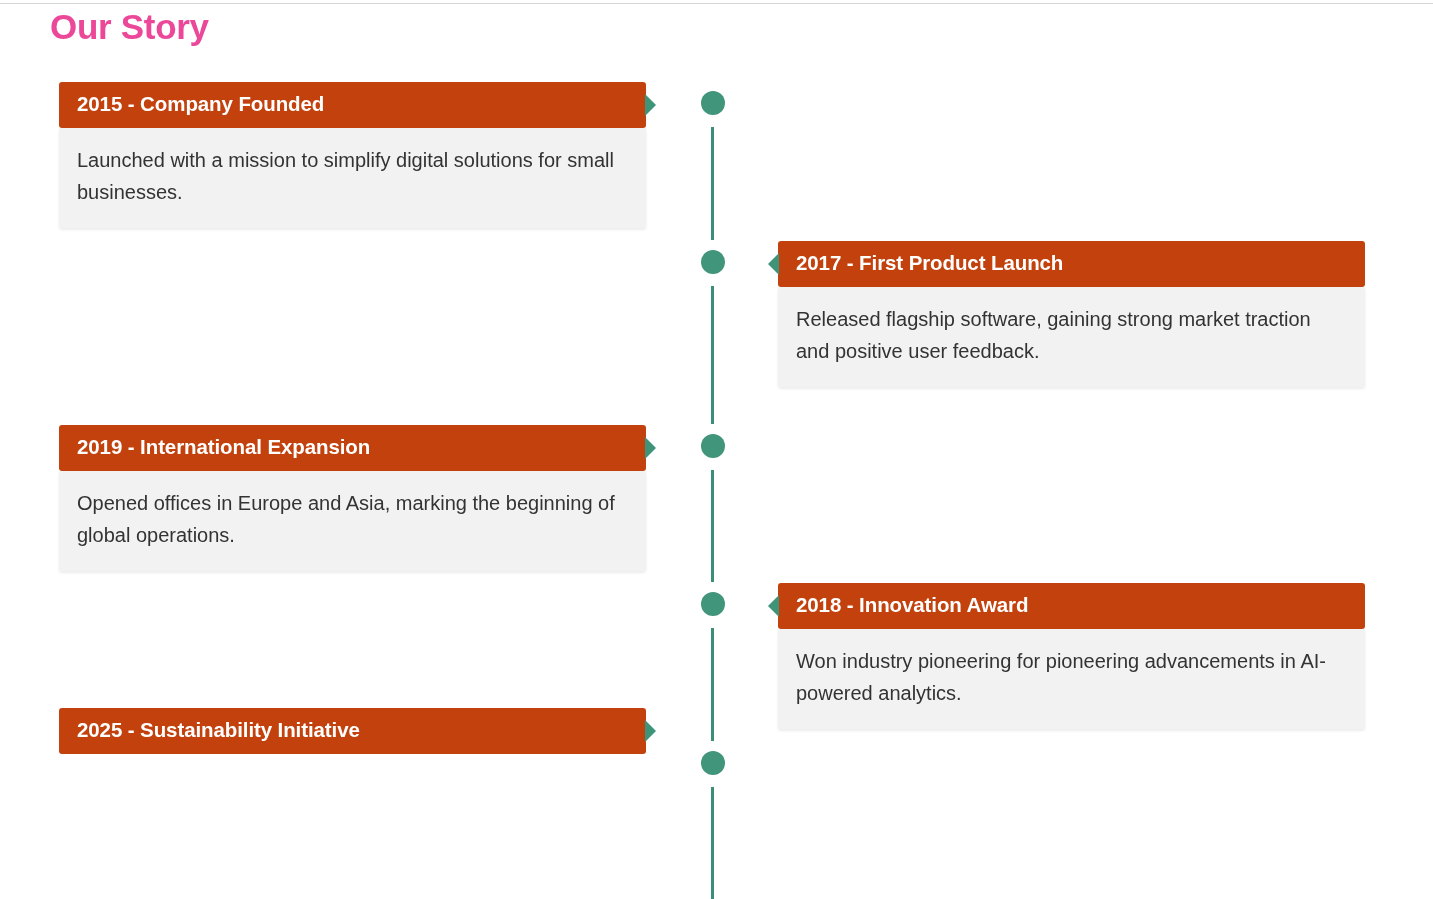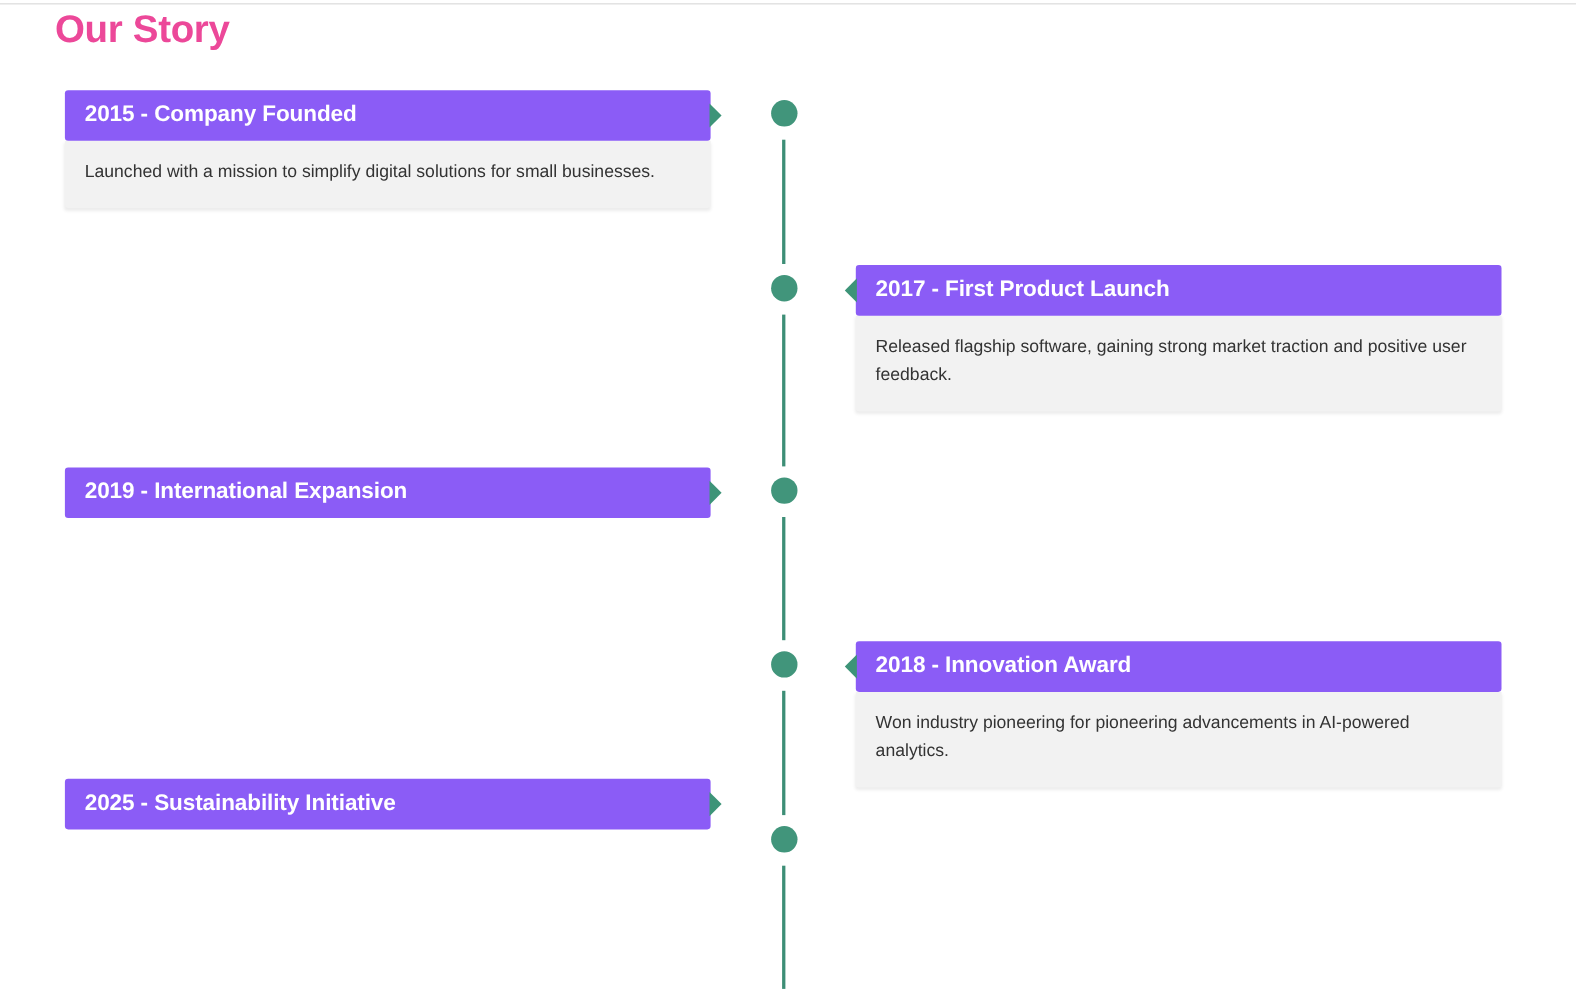--- a/index.html
+++ b/index.html
@@ -71,21 +71,21 @@
   .tl-item.left  { left: 59px;  width: 587px; }
   .tl-item.right { left: 778px; width: 587px; }
 
   .card {
     position: relative;
     width: 100%;
   }
 
   .card-header {
     position: relative;
-    background: #8b5cf6;
+    background: #c2410c;
     color: #ffffff;
     font-size: 20.5px;
     font-weight: bold;
     line-height: 1;
     padding: 12px 18px 13px 18px;
     border-radius: 3px;
     box-sizing: border-box;
     min-height: 41px;
     display: flex;
     align-items: center;
@@ -107,21 +107,21 @@
     border-left: 11px solid #3d9478;
   }
   .tl-item.right .card-header .pointer {
     left: -10px;
     border-right: 11px solid #3d9478;
   }
 
   .card-body {
     background: #f2f2f2;
     color: #333333;
-    font-size: 16px;
+    font-size: 20px;
     line-height: 1.62;
     padding: 16px 18px 20px 18px;
     border-radius: 0 0 3px 3px;
     box-sizing: border-box;
     box-shadow: 0 2px 3px rgba(0,0,0,0.08);
   }
 </style>
 </head>
 <body>
 
@@ -160,20 +160,21 @@
         </div>
         <div class="card-body">Released flagship software, gaining strong market traction and positive user feedback.</div>
       </div>
     </div>
     <div class="tl-item left" style="top: 425px;">
       <div class="card">
         <div class="card-header">
           <span>2019 - International Expansion</span>
           <span class="pointer"></span>
         </div>
+        <div class="card-body">Opened offices in Europe and Asia, marking the beginning of global operations.</div>
       </div>
     </div>
     <div class="tl-item right" style="top: 583px;">
       <div class="card">
         <div class="card-header">
           <span>2018 - Innovation Award</span>
           <span class="pointer"></span>
         </div>
         <div class="card-body">Won industry pioneering for pioneering advancements in AI-powered analytics.</div>
       </div>

